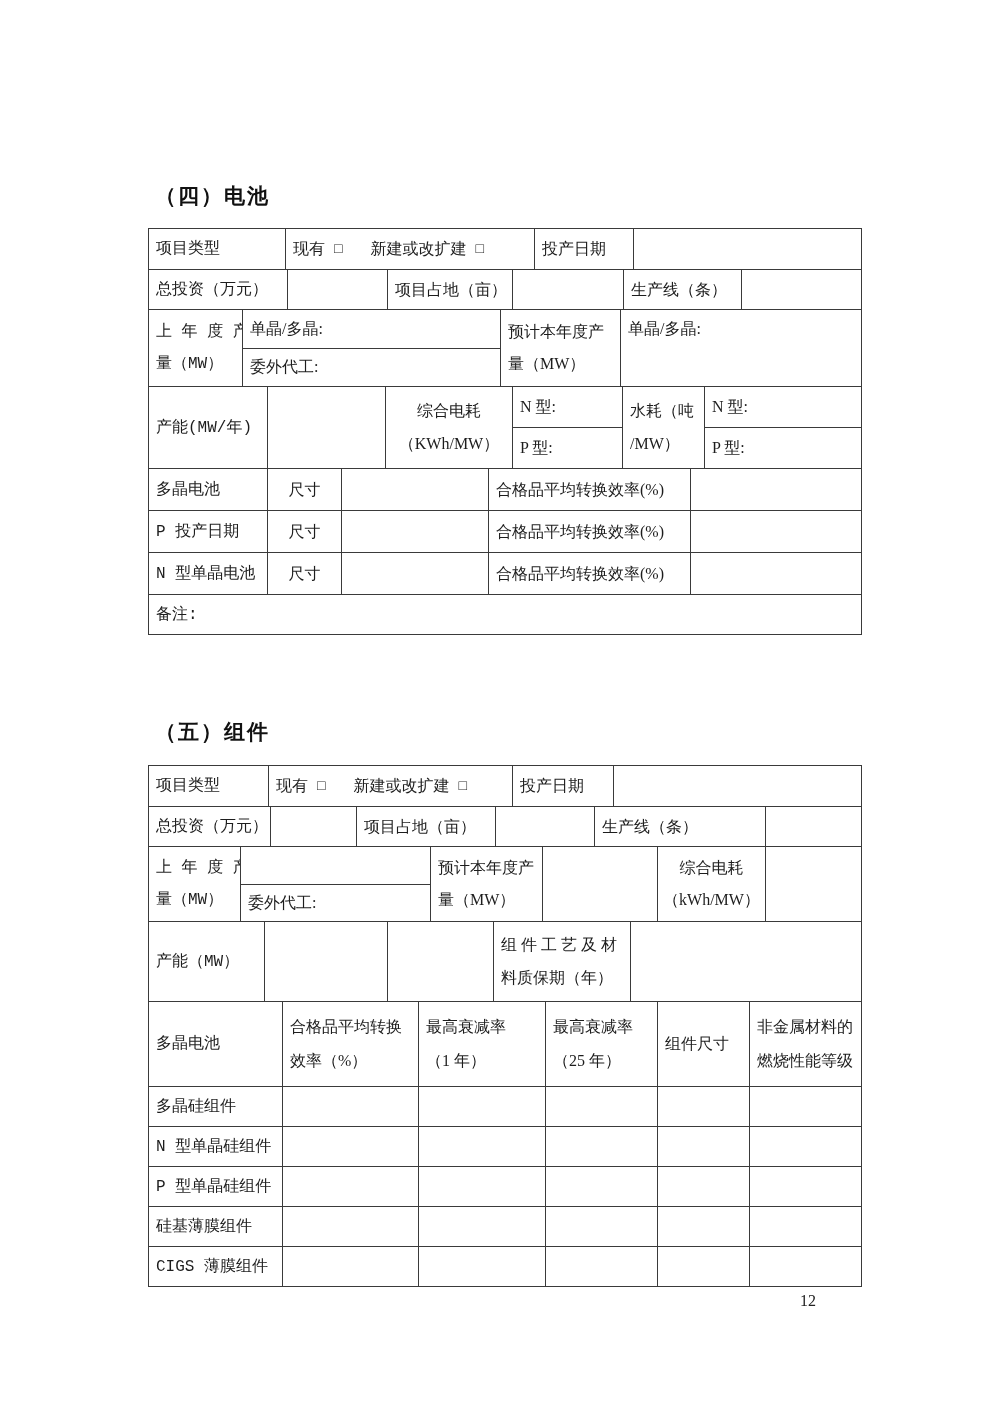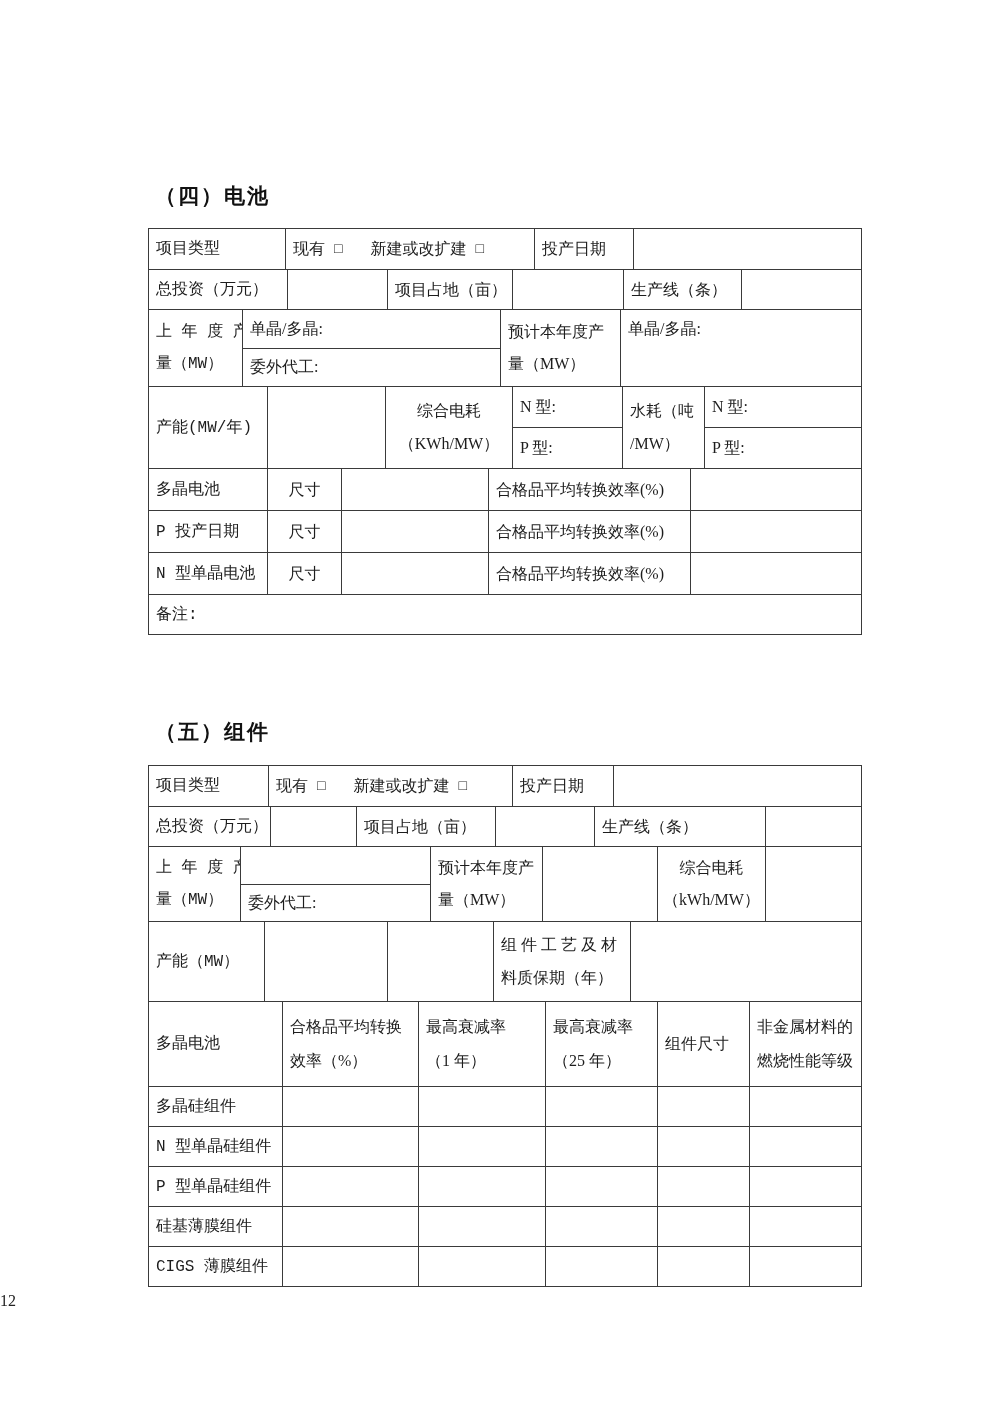--- a/index.html
+++ b/index.html
@@ -34,21 +34,21 @@
   .split { flex-direction:column; align-items:stretch; padding:0; }
   .sub { flex:1; display:flex; align-items:center; padding-left:7px; font-size:16px; }
   .sub + .sub { border-top:1px solid #3a3a3a; }
   
   .ctr { justify-content:center; padding-left:0; }
   
   .topal { align-items:flex-start; padding-top:9px; }
   .cb { display:inline-block; margin-left:9px; font-size:14px; color:#2a2a2a; }
   .gap28 { display:inline-block; width:28px; }
   .note { position:absolute; left:149px; font-size:17px; letter-spacing:0.5px; color:#1a1a1a; }
-  .pagenum { position:absolute; left:0; width:816px; text-align:left; font-size:16px; color:#222; }
+  .pagenum { position:absolute; left:0; width:816px; text-align:right; font-size:16px; color:#222; }
 </style>
 </head>
 <body>
 
 <div class="page">
 
   <h2 class="sec-title" style="top:182px">（四）电池</h2>
 
   <div class="tbl" style="top:228px">
 

